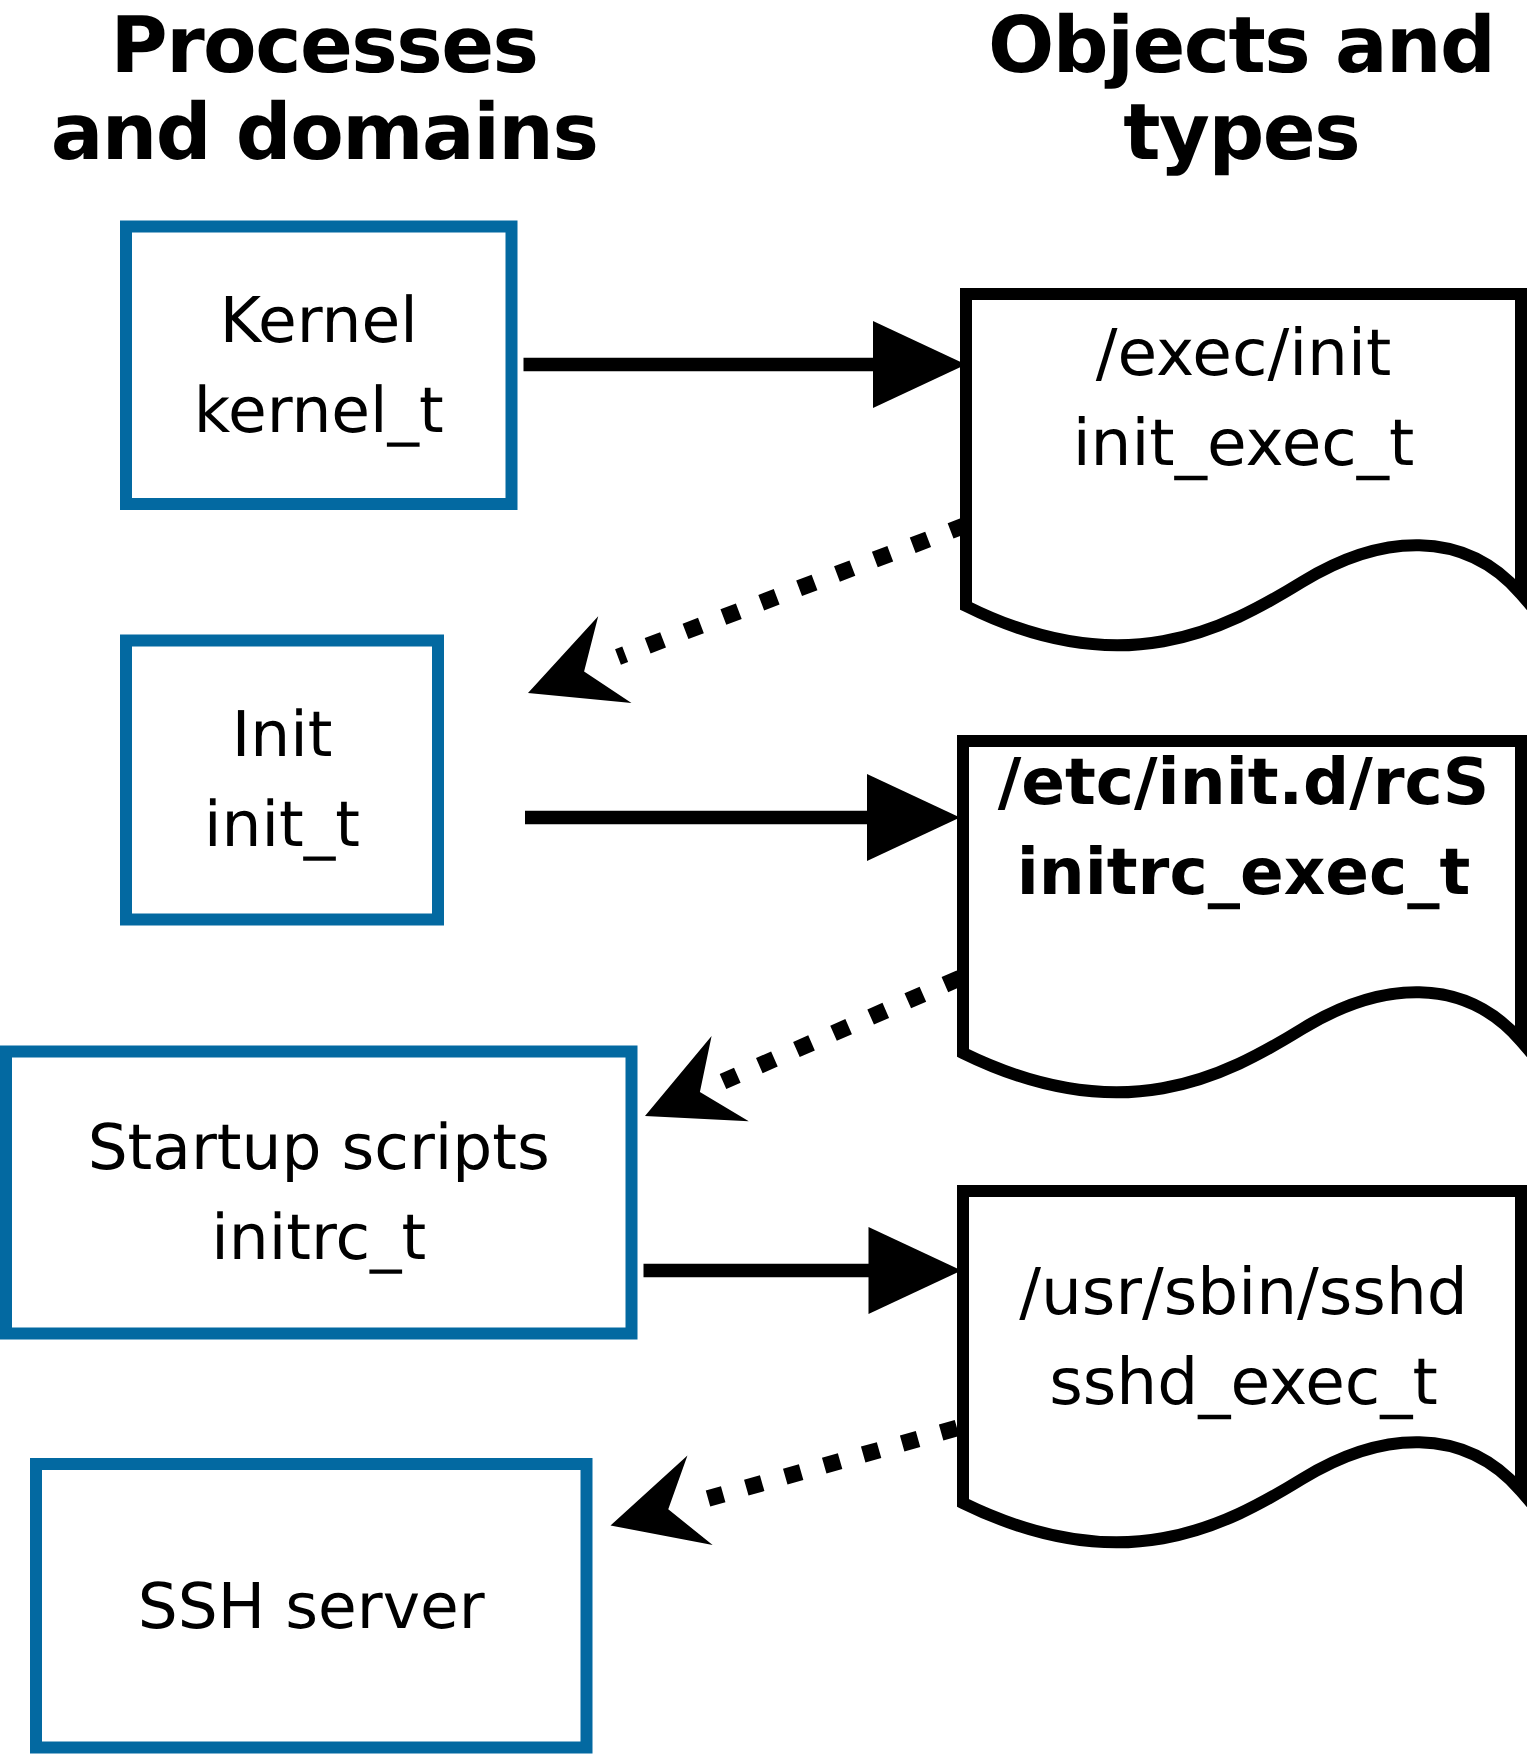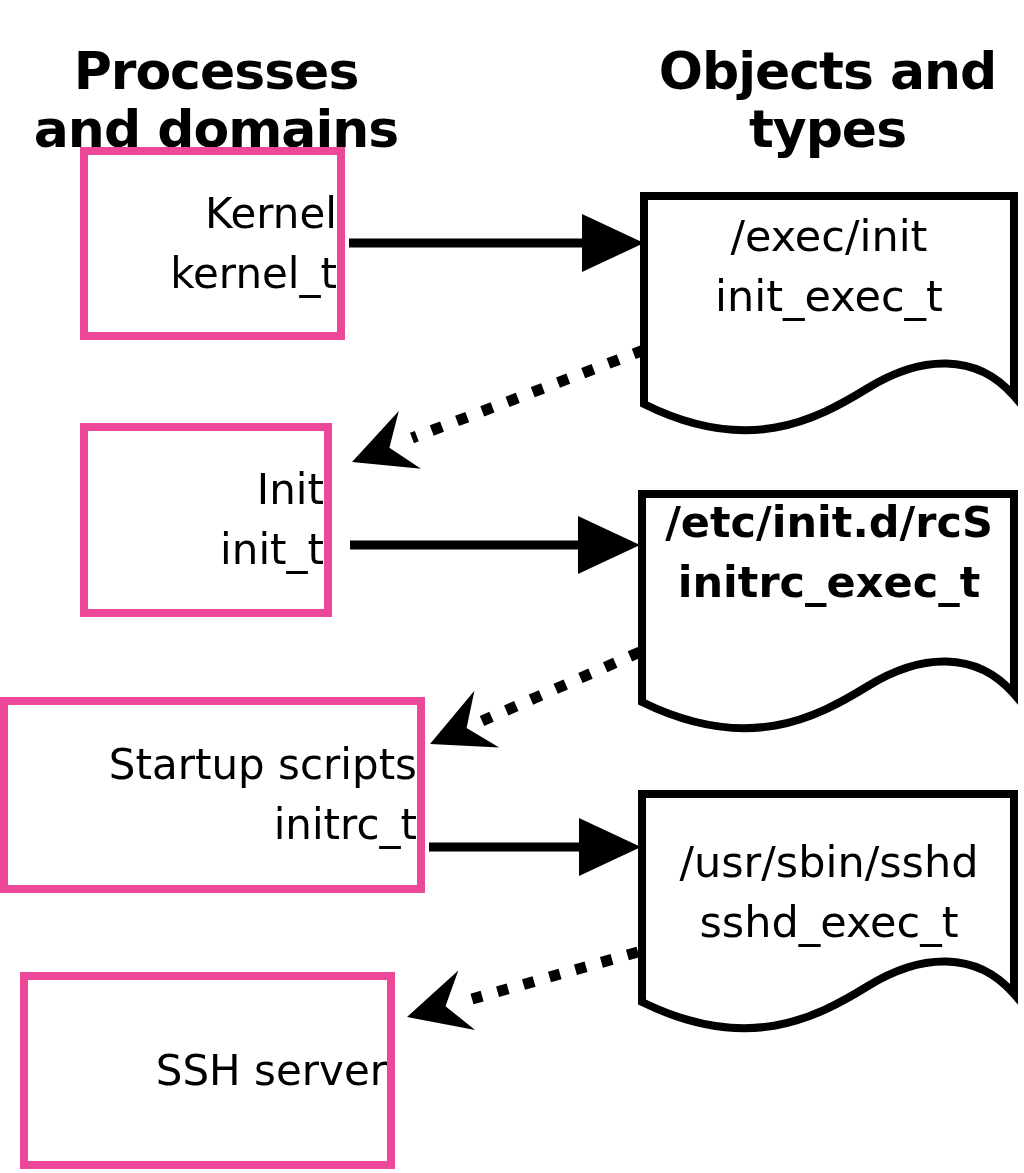--- a/index.html
+++ b/index.html
@@ -24,40 +24,39 @@
   }
   .hdr {
     position: absolute;
     z-index: 2;
     font-weight: bold;
     font-size: 52px;
     line-height: 1.12;
     text-align: center;
     white-space: pre-line;
     letter-spacing: -1px;
-    margin-top: 40px;
   }
   .hdr-left  { left: 16px;  top: 2px; width: 400px; }
   .hdr-right { left: 630px; top: 2px; width: 395px; }
   .pbox {
     position: absolute;
     z-index: 2;
     box-sizing: border-box;
-    border: 8px solid #ec4899;
+    border: 8px solid #0369a1;
     background: #ffffff;
     display: flex;
     flex-direction: column;
-    align-items: flex-end;
+    align-items: center;
     justify-content: center;
     text-align: center;
     font-size: 42px;
     line-height: 1.42;
   }
   .pbox-kernel  { left: 80px; top: 147px; width: 265px; height: 193px; }
-  .pbox-init    { left: 80px; top: 423px; width: 252px; height: 194px; }
+  .pbox-init    { left: 80px; top: 423px; width: 216px; height: 194px; }
   .pbox-startup { left: 0px;  top: 697px; width: 425px; height: 196px; }
   .pbox-ssh     { left: 20px; top: 972px; width: 375px; height: 197px; }
   .doc-text {
     position: absolute;
     z-index: 2;
     width: 358px;
     left: 650px;
     text-align: center;
     font-size: 43px;
     line-height: 60px;

